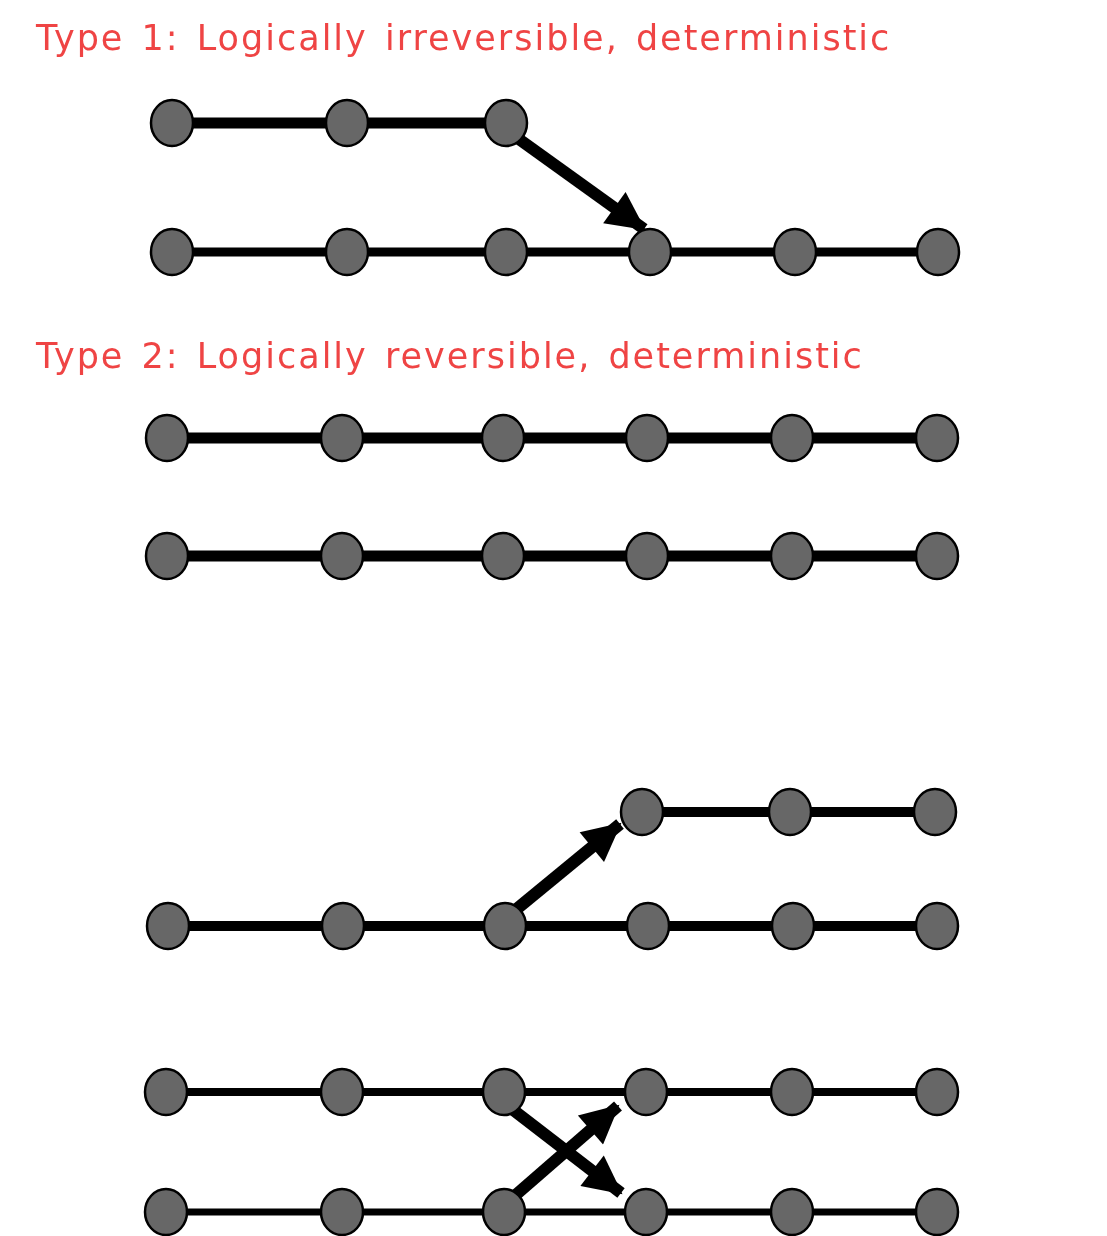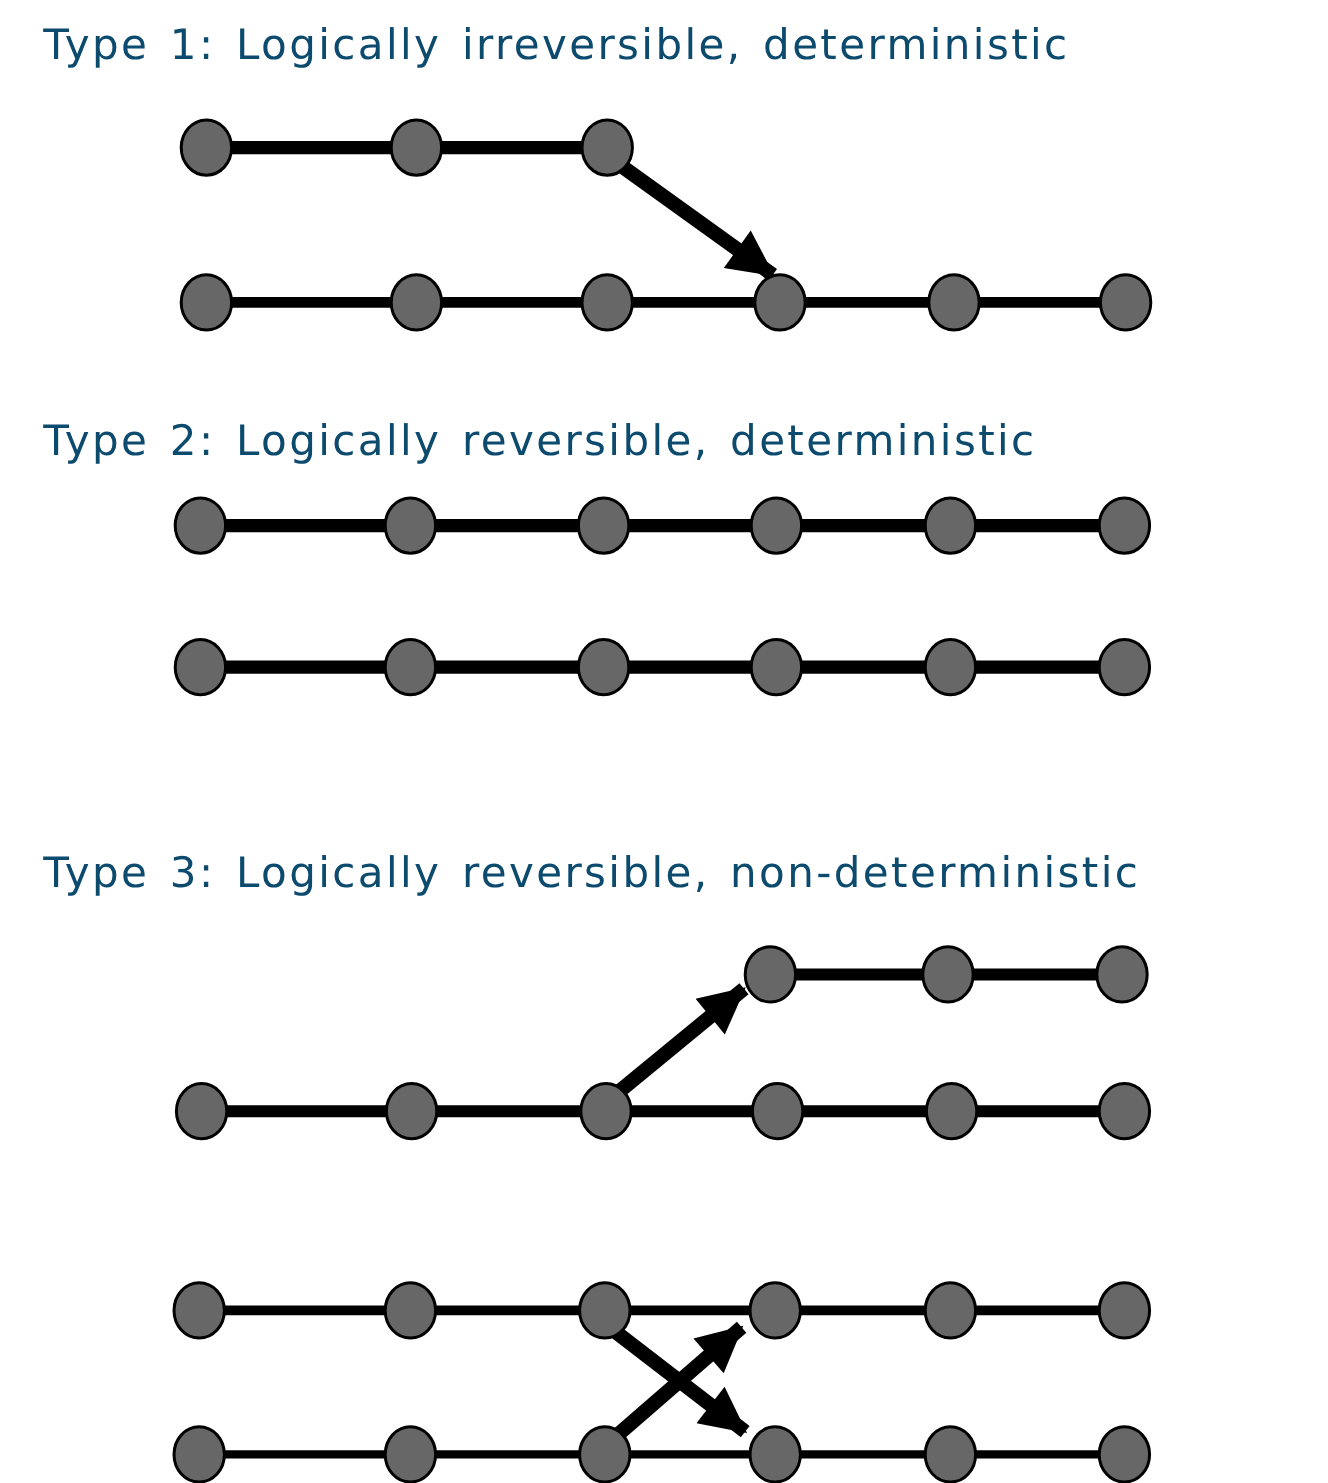--- a/index.html
+++ b/index.html
@@ -18,26 +18,26 @@
   .diagram-svg {
     position: absolute;
     left: 0;
     top: 0;
   }
   .title {
     position: absolute;
     font-size: 35px;
     letter-spacing: 2px;
     word-spacing: 4px;
-    color: #0c4a6e;
+    color: #ef4444;
     white-space: nowrap;
     font-weight: 400;
   }
   .t1 { left: 36px; top: 18px; }
-  .t2 { left: 36px; top: 348px; }
+  .t2 { left: 36px; top: 336px; }
   .t3 { left: 36px; top: 708px; }
   .t4 { left: 22px; top: 996px; }
 </style>
 </head>
 <body>
 
 <div class="canvas">
   <svg class="diagram-svg" width="1107" height="1236" viewBox="0 0 1107 1236" xmlns="http://www.w3.org/2000/svg">
     <defs>
       <marker id="arrowhead" viewBox="0 0 10 10" markerWidth="4" markerHeight="3.2" refX="9.5" refY="5" orient="auto">
@@ -97,14 +97,13 @@
         <ellipse cx="342" cy="1212" rx="21" ry="23" fill="#676767" stroke="#000000" stroke-width="2.5"></ellipse>
         <ellipse cx="504" cy="1212" rx="21" ry="23" fill="#676767" stroke="#000000" stroke-width="2.5"></ellipse>
         <ellipse cx="646" cy="1212" rx="21" ry="23" fill="#676767" stroke="#000000" stroke-width="2.5"></ellipse>
         <ellipse cx="792" cy="1212" rx="21" ry="23" fill="#676767" stroke="#000000" stroke-width="2.5"></ellipse>
         <ellipse cx="937" cy="1212" rx="21" ry="23" fill="#676767" stroke="#000000" stroke-width="2.5"></ellipse>
       </g>
   </svg>
 
   <div class="title t1">Type 1: Logically irreversible, deterministic</div>
   <div class="title t2">Type 2: Logically reversible, deterministic</div>
-  <div class="title t3">Type 3: Logically reversible, non-deterministic</div>
 </div>
 
 </body></html>

